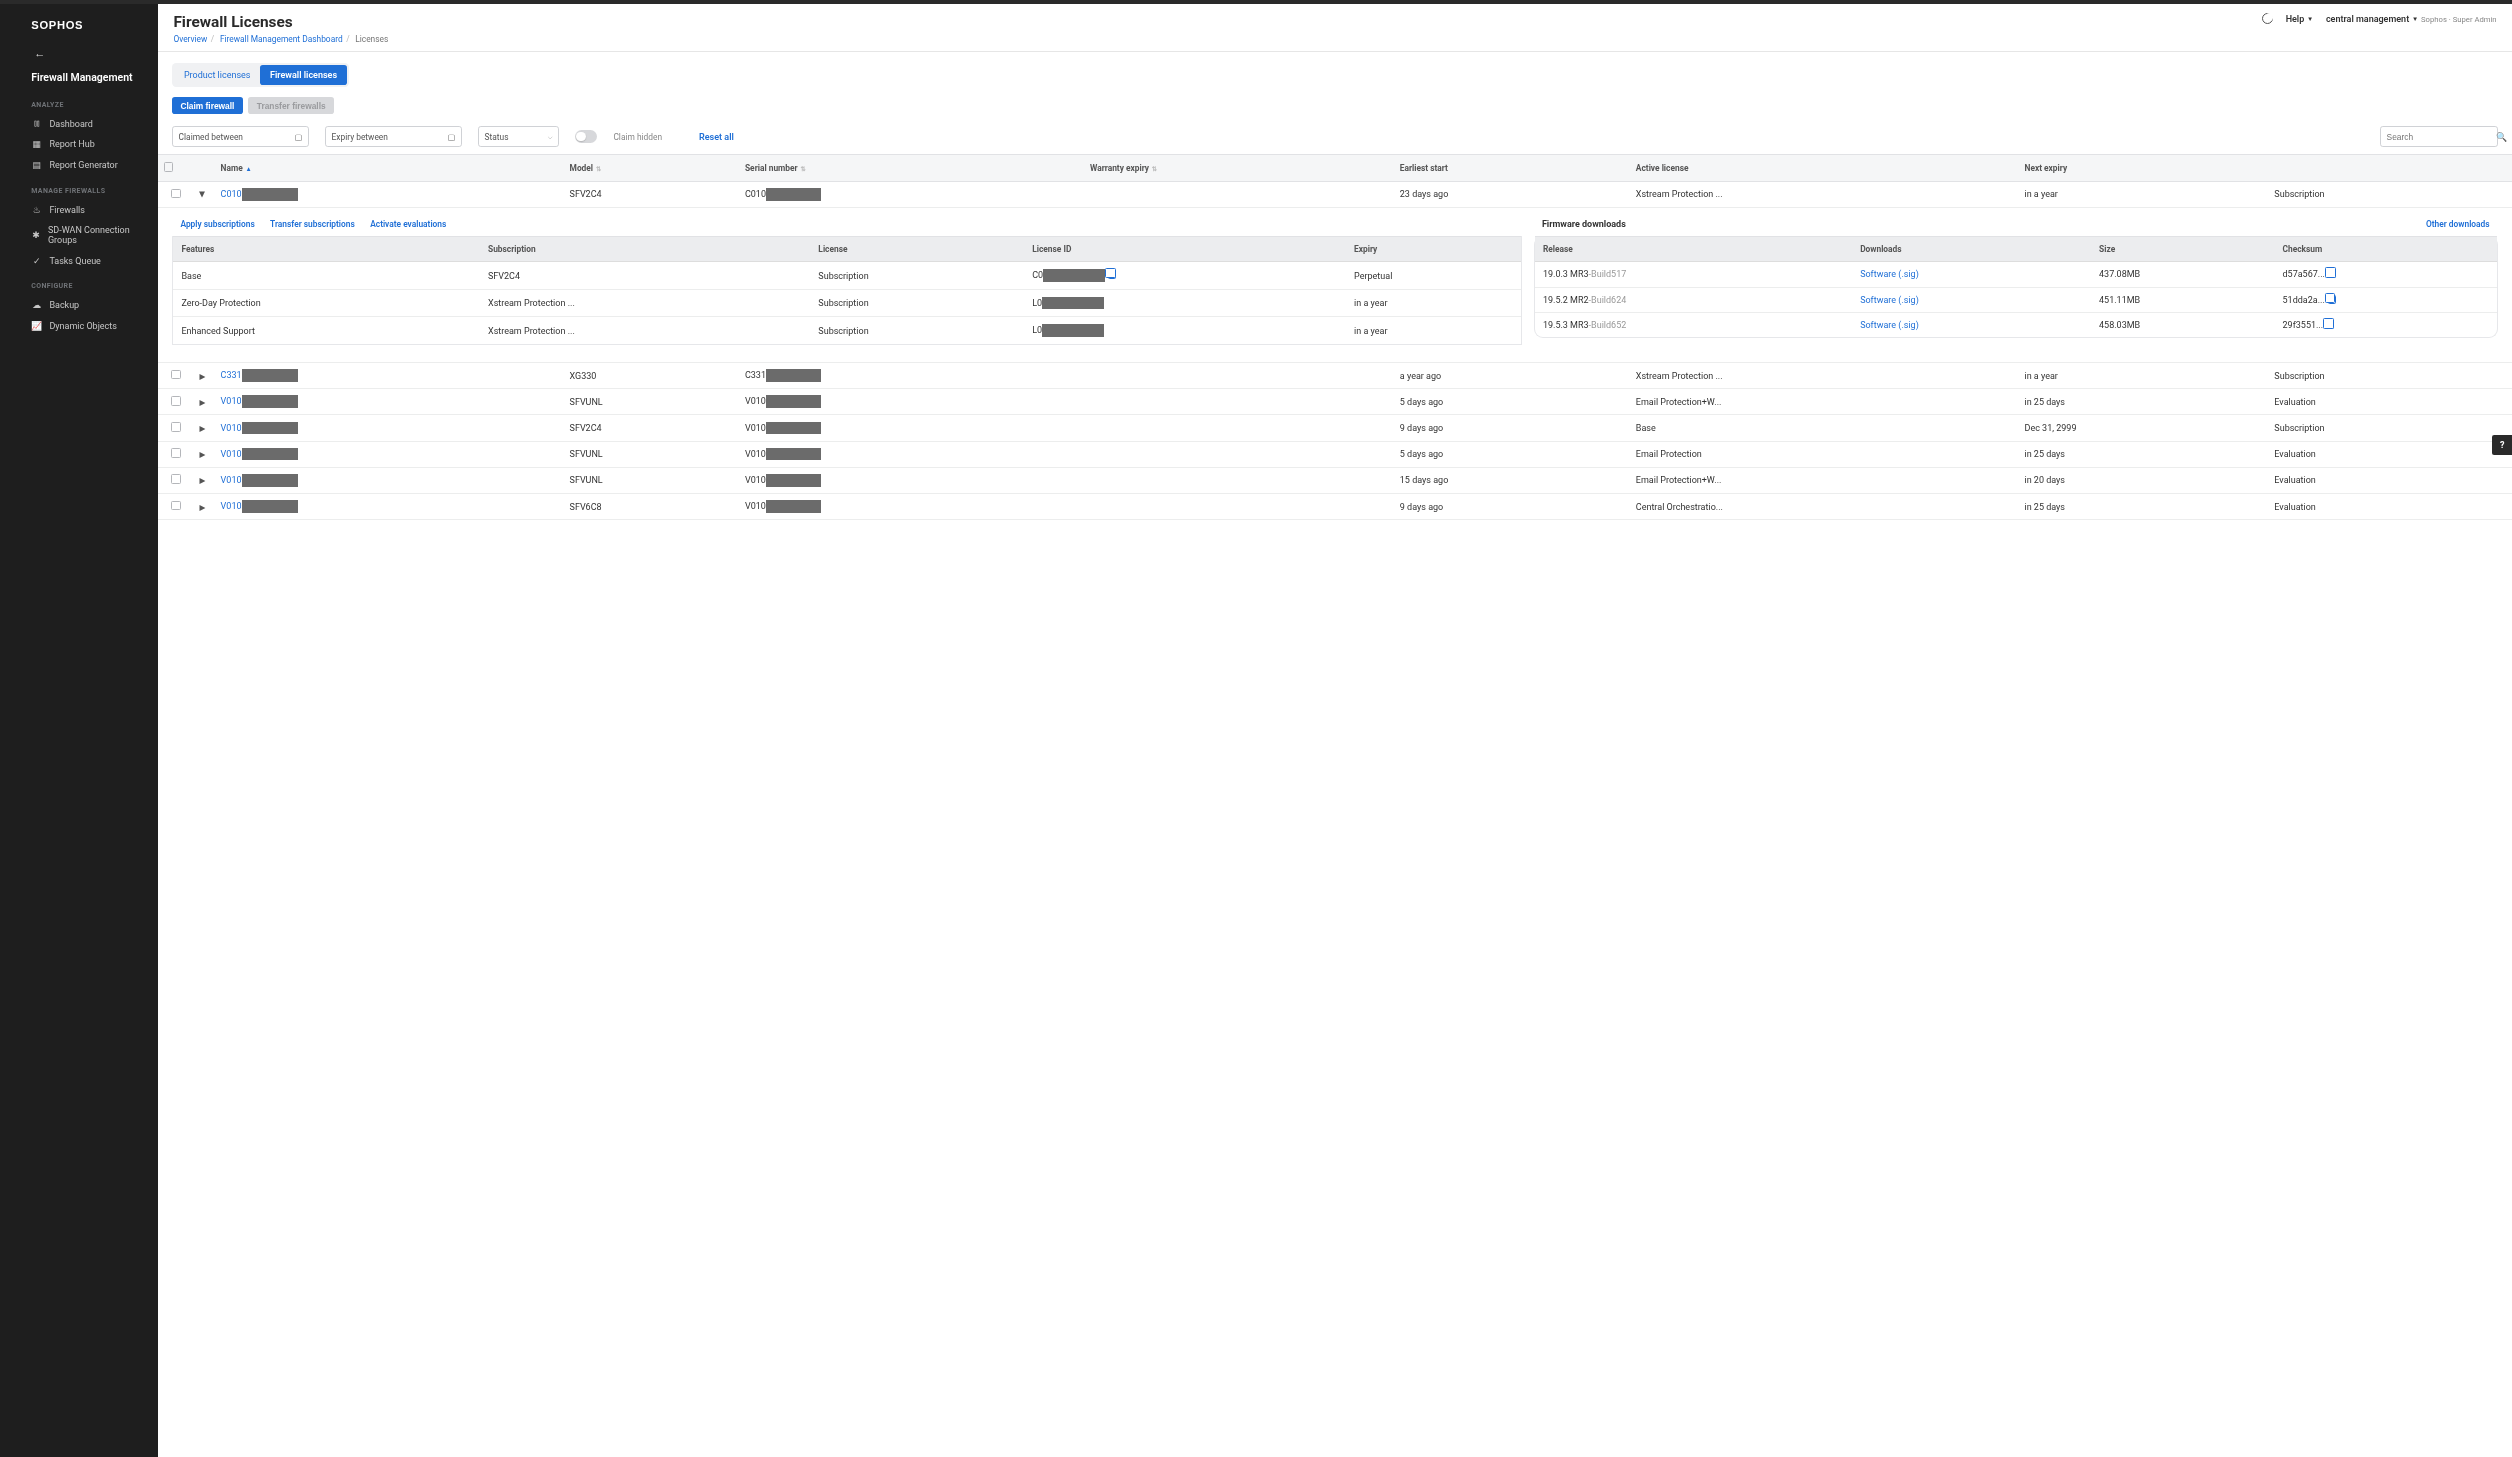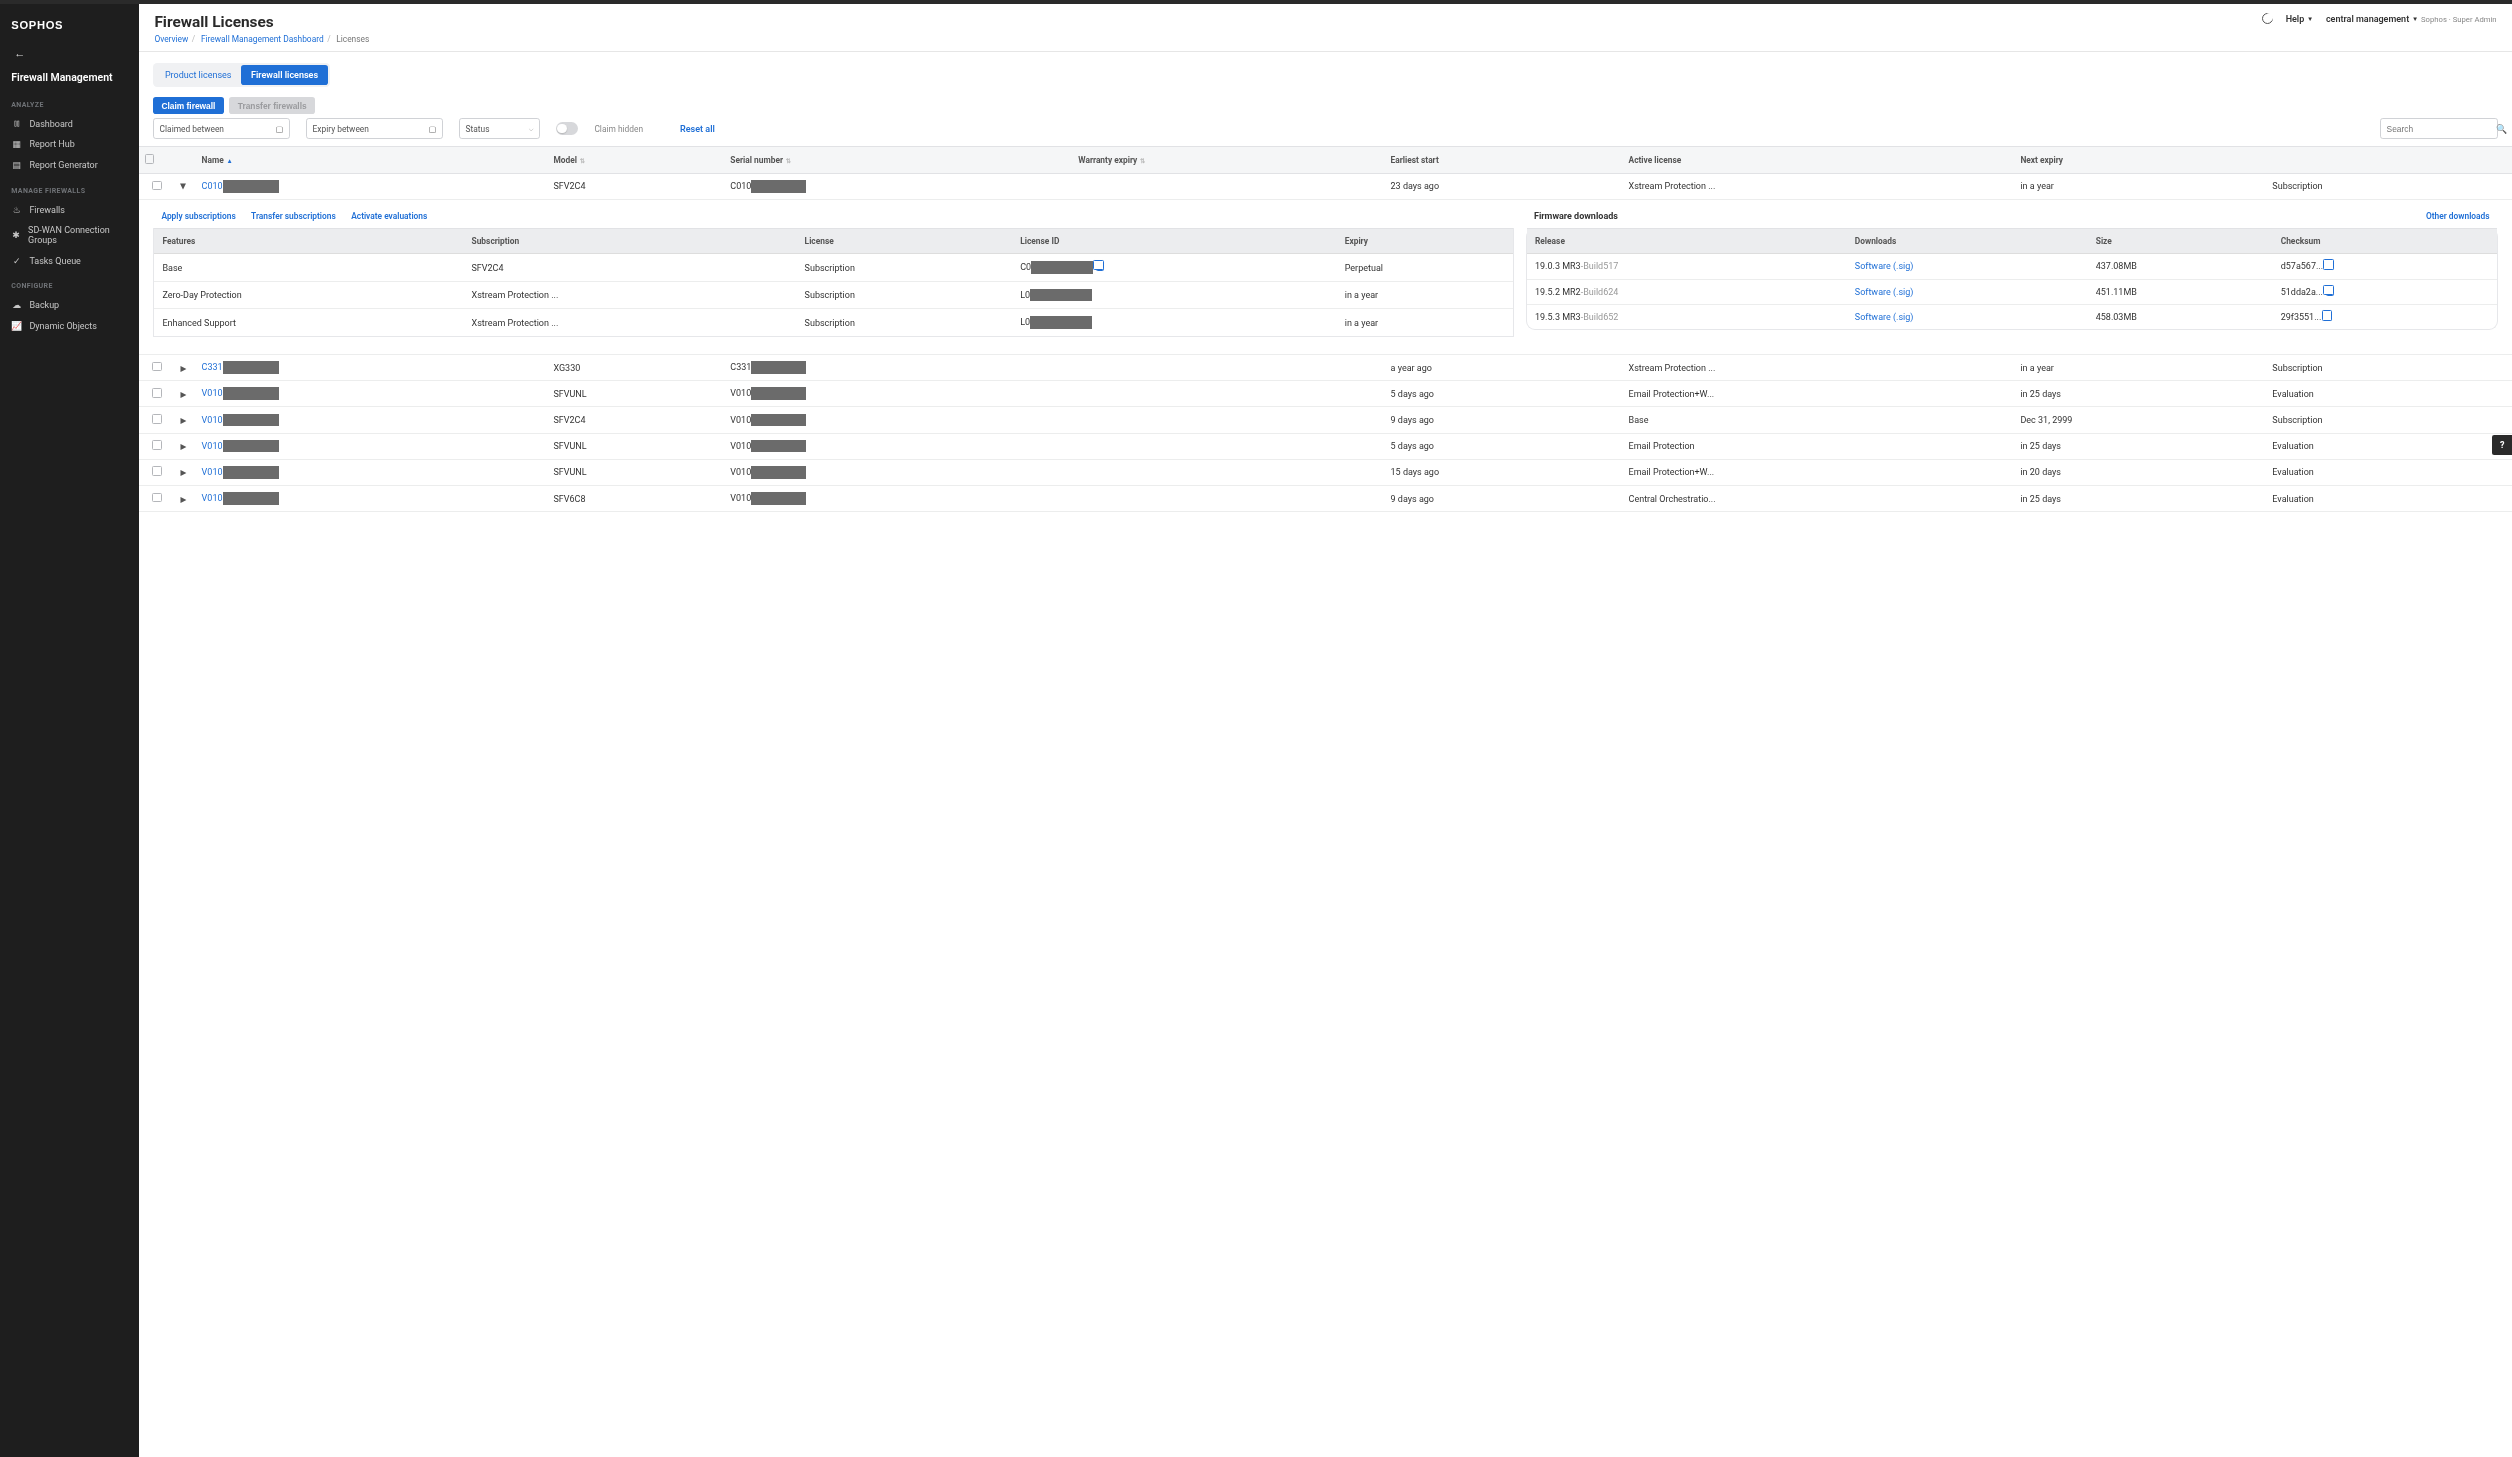--- a/index.html
+++ b/index.html
@@ -1,21 +1,21 @@
 <!DOCTYPE html>
 <html style="font-size:11.2px"><head>
 <meta charset="utf-8">
 <style>
 * { box-sizing: border-box; margin: 0; padding: 0; }
 body { font-family: -apple-system, BlinkMacSystemFont, "Segoe UI", Roboto, Helvetica, Arial, sans-serif; font-size: 9px; color: #333; background: #fff; overflow-x: hidden; }
 .topbar-dark { height: 3.5px; background: #2a2a2a; }
 .app { display: flex; height: calc(100vh - 3.5px); }
 
 
-.sidebar { width: 139px; background: #1e1e1e; color: #c7c7c7; flex-shrink: 0; padding-top: 9.8px; }
+.sidebar { width: 158px; background: #1e1e1e; color: #c7c7c7; flex-shrink: 0; padding-top: 9.8px; padding-left: 20px; }
 .logo { padding: 5.6px 11.2px 12.6px 11.2px; }
 .logo svg { display: block; }
 .back-row { padding: 2.8px 11.2px 7px 14px; }
 .back-arrow { color: #ddd; font-size: 11.2px; cursor: pointer; }
 .side-title { color: #fff; font-weight: 600; font-size: 10.5px; padding: 4.2px 11.2px 12.6px 11.2px; }
 .side-group { color: #6f7276; font-size: 7px; letter-spacing: 0.4px; font-weight: 700; padding: 4.2px 11.2px; }
 .side-item { display: flex; align-items: center; gap: 7px; padding: 4.9px 11.2px; color: #c7c7c7; cursor: pointer; font-size: 9px; }
 .side-icon { width: 11.2px; height: 11.2px; display: inline-flex; align-items: center; justify-content: center; color: #c7c7c7; }
 .side-spacer { height: 7px; }
 
@@ -35,21 +35,21 @@
 .caret-down { font-size: 6.3px; }
 
 .content { padding: 11.2px 0 0 0; overflow: auto; flex: 1; }
 
 
 .tabbar { display: inline-flex; background: #f0f1f3; border-radius: 4.2px; margin: 0 14px 9.8px 14px; padding: 2.1px; }
 .tab { padding: 4.9px 9.8px; border-radius: 2.8px; font-size: 9px; cursor: pointer; color: #1f6fd6; }
 .tab.active { background: #1f6fd6; color: #fff; font-weight: 600; }
 
 
-.actions-row { display: flex; gap: 5.6px; margin: 0 14px 4px 14px; align-items: flex-end; }
+.actions-row { display: flex; gap: 5.6px; margin: 0 14px 12px 14px; align-items: flex-end; }
 .btn { padding: 3.5px 8.4px; border-radius: 2.8px; font-size: 8.4px; font-weight: 600; border: none; cursor: pointer; }
 .btn-primary { background: #1f6fd6; color: #fff; }
 .btn-disabled { background: #d7d8db; color: #9a9b9e; cursor: not-allowed; }
 
 
 .filter-row { display: flex; align-items: center; gap: 16px; margin: 0 14px 7px 14px; }
 .filter-input { border: 0.7px solid #d0d2d6; border-radius: 2.8px; background: #fff; height: 21px; display: flex; align-items: center; padding: 0 5.6px; font-size: 8.4px; color: #555; }
 .filter-input.date { width: 137px; justify-content: space-between; }
 .filter-input.sel { width: 81px; justify-content: space-between; }
 .cal-icon { color: #666; }

